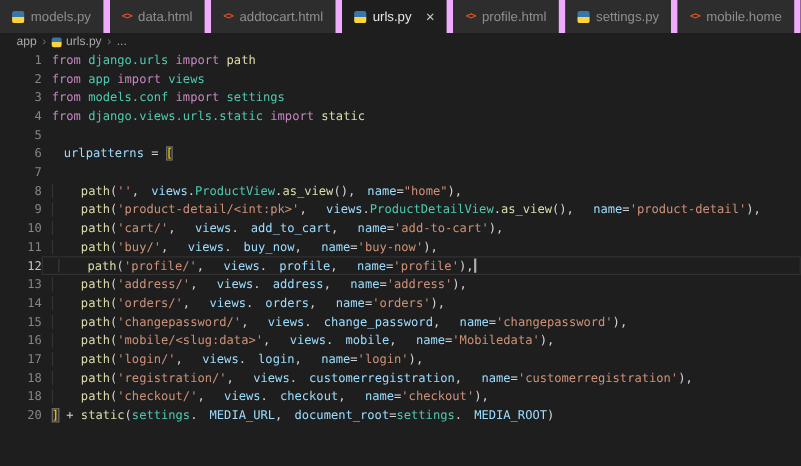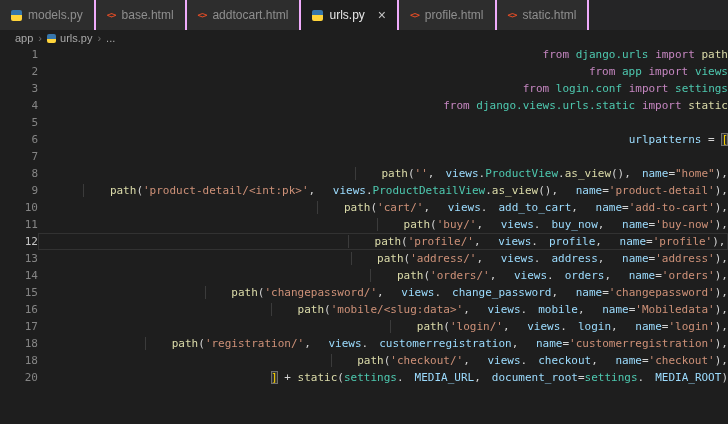--- a/index.html
+++ b/index.html
@@ -8,21 +8,21 @@
     background:#1e1e1e;
     font-family:"Liberation Sans",sans-serif;
     -webkit-font-smoothing:antialiased;
   }
   
   .tabbar{
     display:flex;align-items:stretch;height:30px;background:#252526;overflow:hidden;
   }
   .tab{
     display:flex;align-items:center;gap:6px;
-    padding:0 11px;background:#2d2d2d;border-right:2px solid #f0abfc;
+    padding:0 11px;background:#2d2d2d;border-right:6px solid #f0abfc;
     font-size:12px;color:#8f8f8f;white-space:nowrap;cursor:pointer;flex:none;
   }
   .tab.active{background:#1e1e1e;color:#e7e7e7;}
   .tab .close{margin-left:7px;color:#c5c5c5;font-size:14px;line-height:1;}
   .ficon{flex:none;display:inline-flex;align-items:center;justify-content:center;}
   .ficon.python{width:11px;height:11px;border-radius:2px;
     background:linear-gradient(180deg,#3776ab 50%,#ffd43b 50%);}
   .ficon.html{color:#e44d26;font-family:"DejaVu Sans Mono",monospace;
     font-size:9px;font-weight:bold;letter-spacing:-1px;}
   
@@ -36,21 +36,21 @@
   
   .editor{
     font-family:"DejaVu Sans Mono","Liberation Mono",monospace;
     font-size:11px;line-height:17px;color:#d4d4d4;
   }
   .row{display:flex;height:17px;}
   .ln{
     width:38px;flex:none;text-align:right;color:#858585;user-select:none;
   }
   .ln.cur{color:#c6c6c6;}
-  .code{flex:1;white-space:pre;padding-left:9px;text-align:right;}
+  .code{flex:1;white-space:pre;padding-left:9px;}
   .row.current .code{outline:1px solid #323232;outline-offset:-1px;padding-left:15px;}
   
   .kw{color:#c586c0;}
   .mod{color:#4ec9b0;}
   .cls{color:#4ec9b0;}
   .fn{color:#dcdcaa;}
   .var{color:#9cdcfe;margin-left:11px;}
   .str{color:#ce9178;}
   .pln{color:#d4d4d4;}
   .brkt{color:#ffd700;background:rgba(110,110,110,.25);
@@ -64,38 +64,42 @@
 <body>
 
 <div>
   <div class="tabbar">
       <div class="tab">
         <span class="ficon python"></span>
         <span>models.py</span>
       </div>
       <div class="tab">
         <span class="ficon html">&lt;&gt;</span>
-        <span>base.html</span>
+        <span>data.html</span>
       </div>
       <div class="tab">
         <span class="ficon html">&lt;&gt;</span>
         <span>addtocart.html</span>
       </div>
       <div class="tab active">
         <span class="ficon python"></span>
         <span>urls.py</span>
         <span class="close">×</span>
       </div>
       <div class="tab">
         <span class="ficon html">&lt;&gt;</span>
         <span>profile.html</span>
       </div>
       <div class="tab">
+        <span class="ficon python"></span>
+        <span>settings.py</span>
+      </div>
+      <div class="tab">
         <span class="ficon html">&lt;&gt;</span>
-        <span>static.html</span>
+        <span>mobile.home</span>
       </div>
     </div>
   <div class="breadcrumb">
       <span class="crumb">
         <span>app</span>
       </span>
       <span class="sep">›</span>
       <span class="crumb">
         <span class="ficon python"></span>
         <span>urls.py</span>
@@ -109,21 +113,21 @@
       <div class="row">
         <div class="ln">1</div>
         <div class="code"><span class="kw">from</span><span class="pln"> </span><span class="mod">django.urls</span><span class="pln"> </span><span class="kw">import</span><span class="pln"> </span><span class="fn">path</span></div>
       </div>
       <div class="row">
         <div class="ln">2</div>
         <div class="code"><span class="kw">from</span><span class="pln"> </span><span class="mod">app</span><span class="pln"> </span><span class="kw">import</span><span class="pln"> </span><span class="mod">views</span></div>
       </div>
       <div class="row">
         <div class="ln">3</div>
-        <div class="code"><span class="kw">from</span><span class="pln"> </span><span class="mod">login.conf</span><span class="pln"> </span><span class="kw">import</span><span class="pln"> </span><span class="mod">settings</span></div>
+        <div class="code"><span class="kw">from</span><span class="pln"> </span><span class="mod">models.conf</span><span class="pln"> </span><span class="kw">import</span><span class="pln"> </span><span class="mod">settings</span></div>
       </div>
       <div class="row">
         <div class="ln">4</div>
         <div class="code"><span class="kw">from</span><span class="pln"> </span><span class="mod">django.views.urls.static</span><span class="pln"> </span><span class="kw">import</span><span class="pln"> </span><span class="fn">static</span></div>
       </div>
       <div class="row">
         <div class="ln">5</div>
         <div class="code"></div>
       </div>
       <div class="row">

